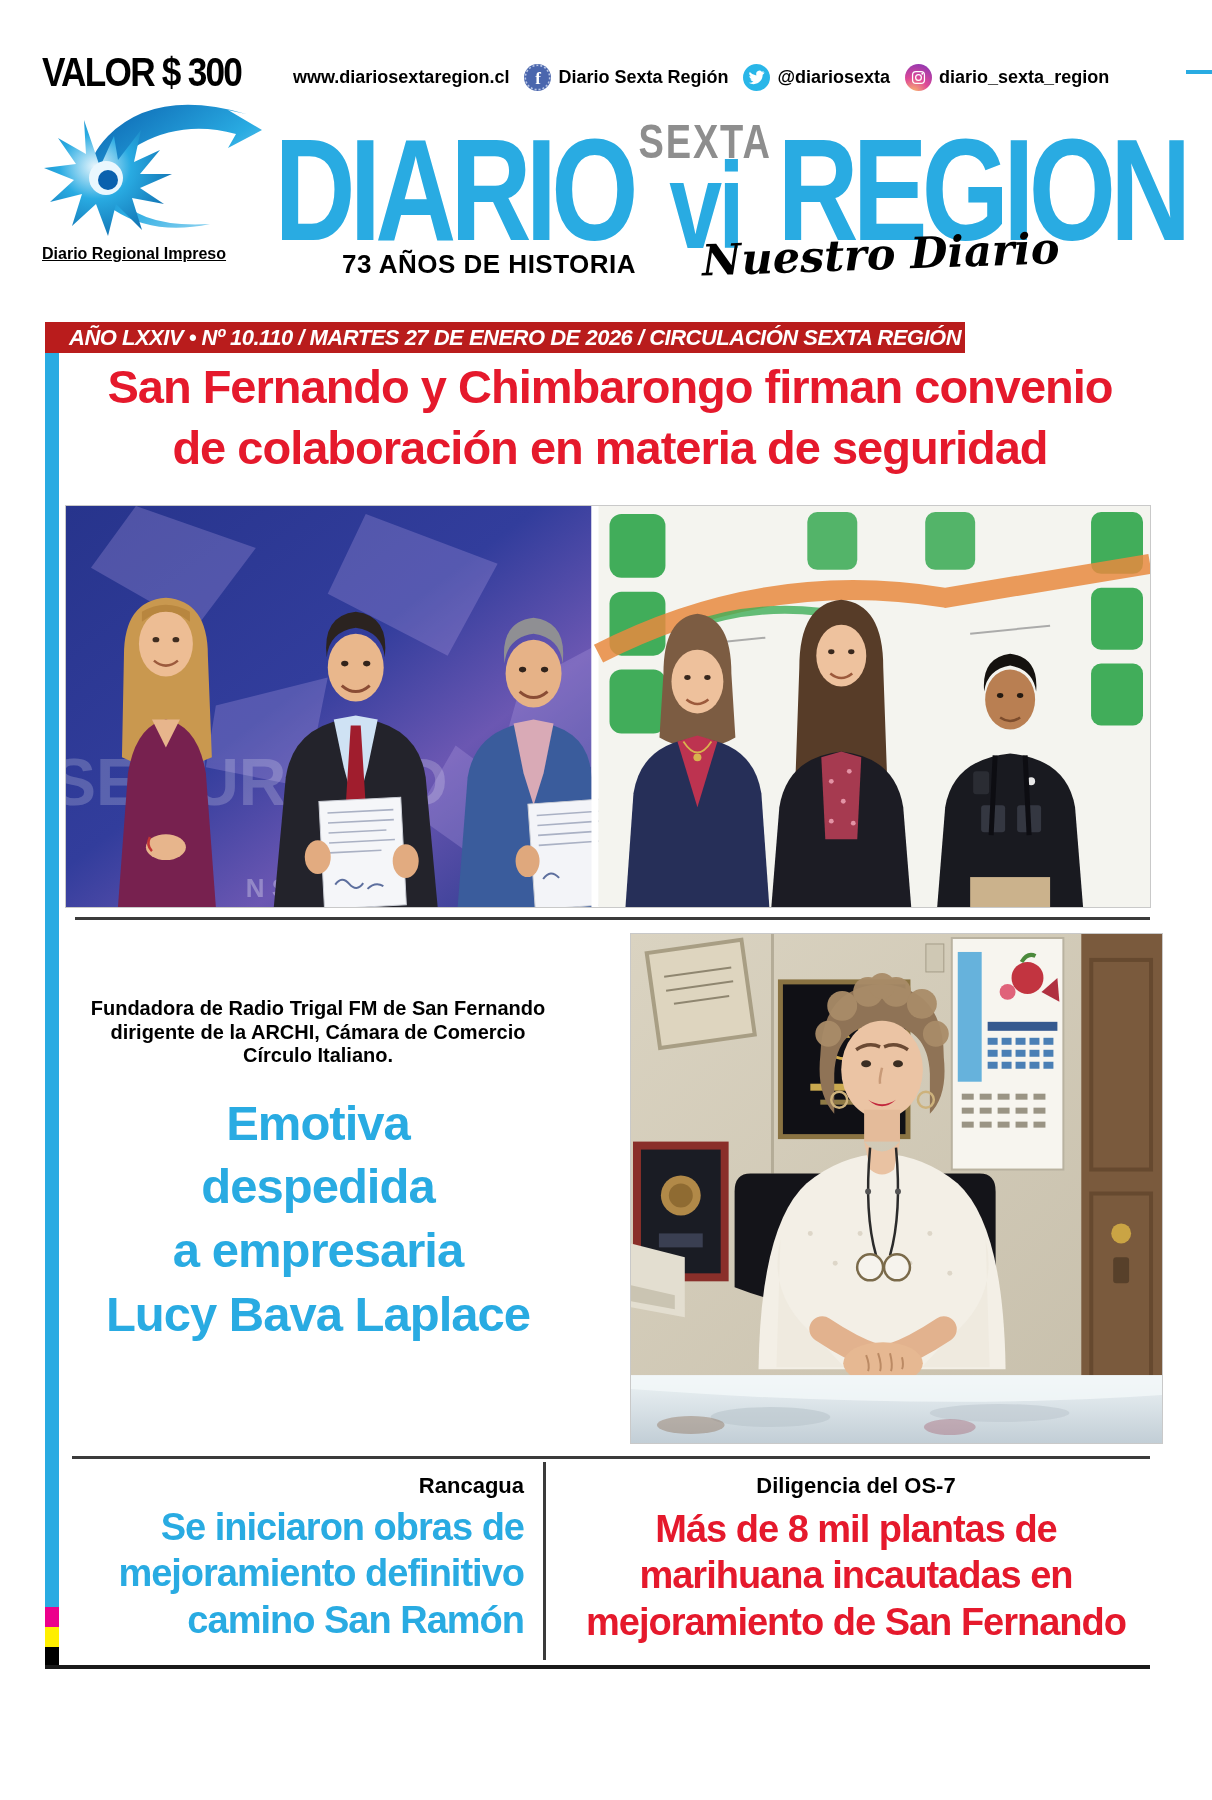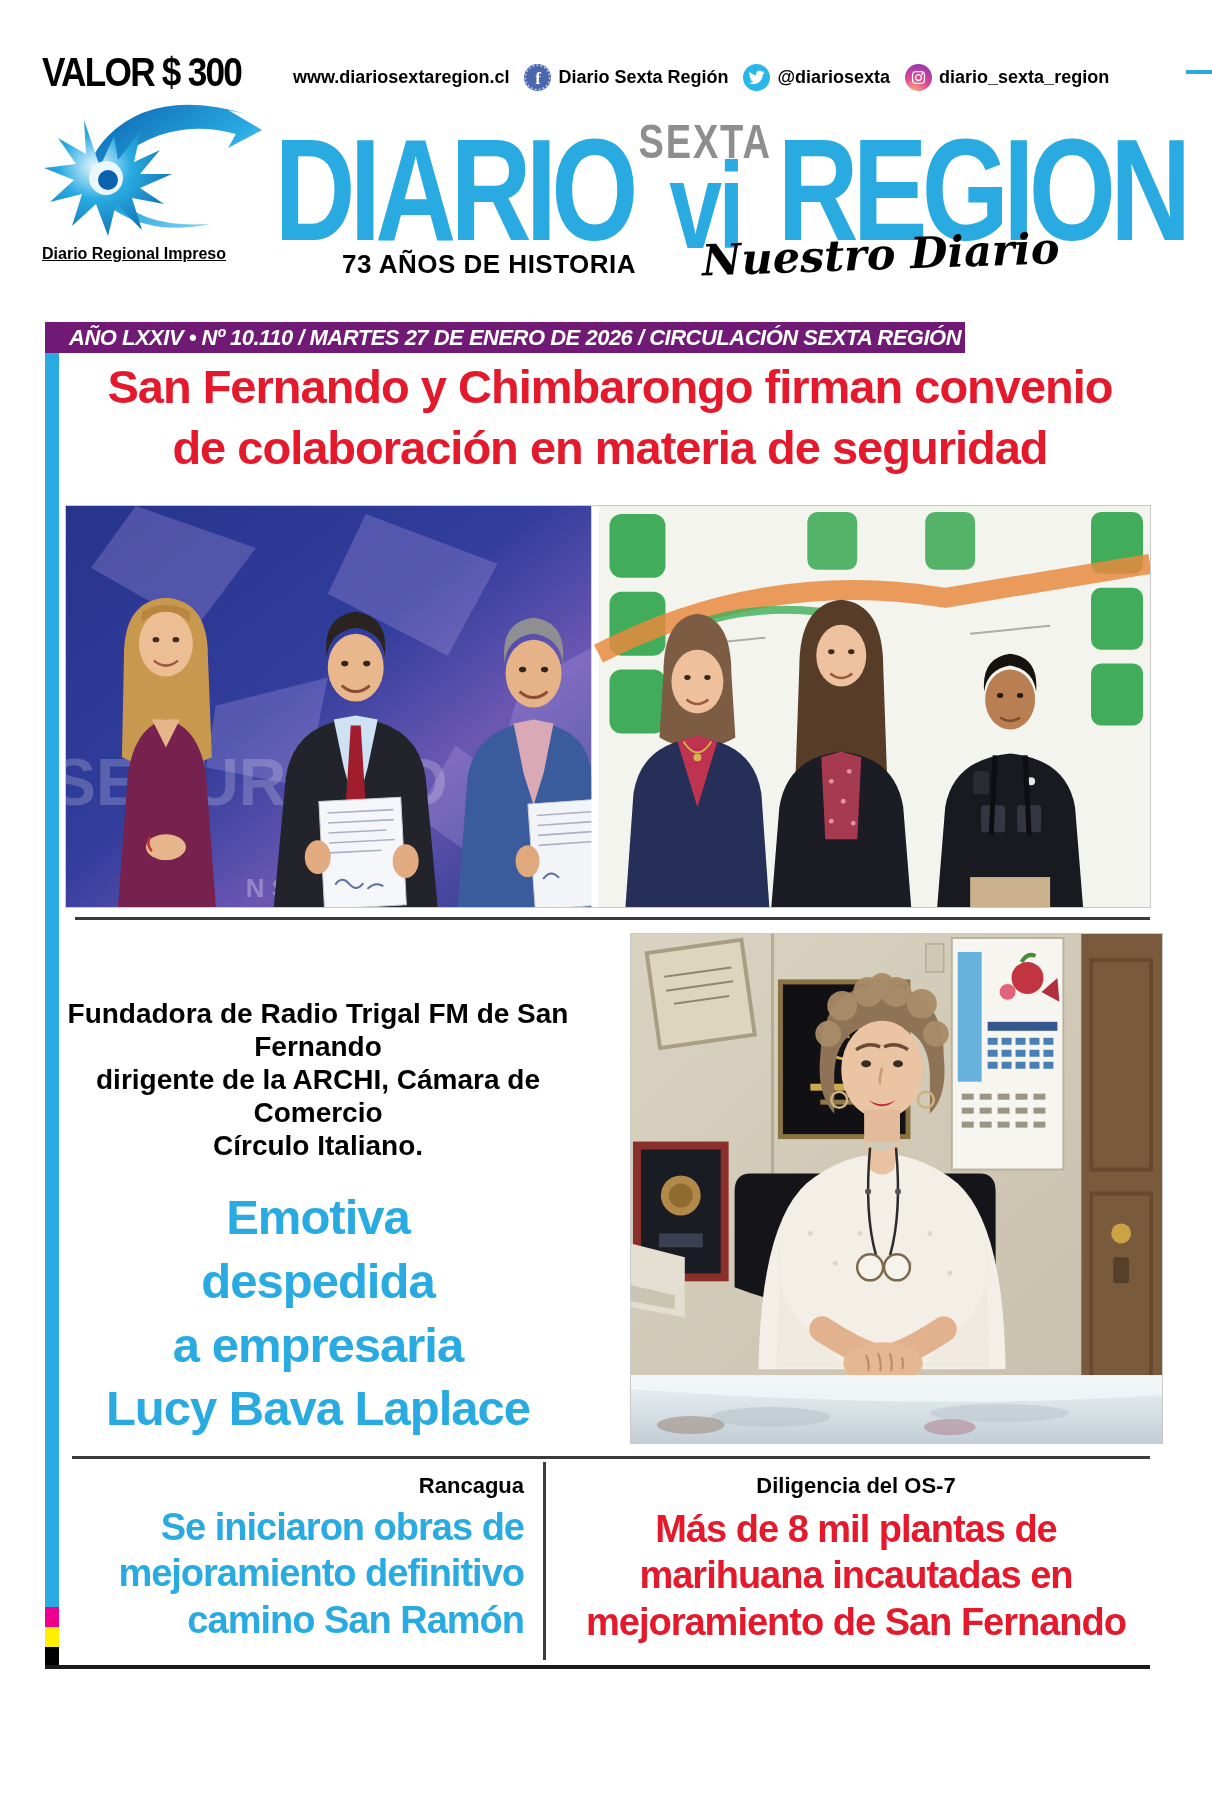--- a/index.html
+++ b/index.html
@@ -27,41 +27,41 @@
   .mast-big{font-size:118px;line-height:.78;letter-spacing:-6px;}
   .mast-mid{display:flex;flex-direction:column;align-items:center;margin:0 6px;}
   .mast-sexta{font-size:40px;color:#8e8e8e;letter-spacing:2px;line-height:1;}
   .mast-vi{font-size:100px;line-height:.66;letter-spacing:-4px;}
   .tagline{left:702px;top:230px;width:320px;text-align:center;font-family:"DejaVu Serif",serif;
            font-style:italic;font-weight:bold;font-size:43px;transform:rotate(-2deg);white-space:nowrap;}
   .print-label{left:42px;top:245px;font-size:16px;font-weight:bold;text-decoration:underline;}
   .history-label{left:342px;top:249px;font-size:26px;font-weight:bold;letter-spacing:.5px;}
 
   
-  .date-bar{left:45px;top:322px;width:920px;height:31px;background:#701a75;color:#fff;
+  .date-bar{left:45px;top:322px;width:920px;height:31px;background:#b91c1c;color:#fff;
             display:flex;align-items:center;font-size:22px;font-weight:bold;font-style:italic;
             padding-left:24px;box-sizing:border-box;letter-spacing:-0.5px;white-space:nowrap;}
   .cmyk-bar{left:45px;top:322px;width:14px;height:1285px;background:#29abe2;}
   .reg-m{left:45px;top:1607px;width:14px;height:20px;background:#ec008c;}
   .reg-y{left:45px;top:1627px;width:14px;height:20px;background:#ffef00;}
   .reg-k{left:45px;top:1647px;width:14px;height:20px;background:#000;}
 
   
   .main-headline{left:68px;top:356px;width:1084px;text-align:center;color:#e5192c;
                  font-size:47px;font-weight:bold;line-height:1.3;letter-spacing:-1px;}
   .photo{border:1px solid #c9c9c9;box-sizing:border-box;}
   .group-photo{left:65px;top:505px;width:1086px;height:403px;}
   .divider{background:#3b3b3b;height:3px;}
   .div1{left:75px;top:917px;width:1075px;}
   .div2{left:72px;top:1456px;width:1078px;}
   .bottom-rule{left:45px;top:1665px;width:1105px;height:4px;background:#1a1a1a;}
   .col-div{left:543px;top:1462px;width:3px;height:198px;background:#3b3b3b;}
 
   .obit{left:66px;top:997px;width:504px;text-align:center;}
-  .obit-intro{font-size:28px;font-weight:bold;line-height:1.18;color:#000;}
+  .obit-intro{font-size:20px;font-weight:bold;line-height:1.18;color:#000;}
   .obit-headline{margin-top:24px;font-size:49px;font-weight:bold;line-height:1.3;color:#29abe2;letter-spacing:-1px;}
   .portrait-photo{left:630px;top:933px;width:533px;height:511px;}
 
   .kicker{font-size:22px;font-weight:bold;color:#000;}
   .story-bl{left:68px;top:1473px;width:456px;text-align:right;}
   .story-br{left:560px;top:1473px;width:592px;text-align:center;}
   .bl-headline{margin-top:5px;font-size:38px;font-weight:bold;line-height:1.22;color:#29abe2;letter-spacing:-1px;}
   .br-headline{margin-top:7px;font-size:38px;font-weight:bold;line-height:1.22;color:#e5192c;letter-spacing:-1px;}
   svg{display:block;}
 </style>

